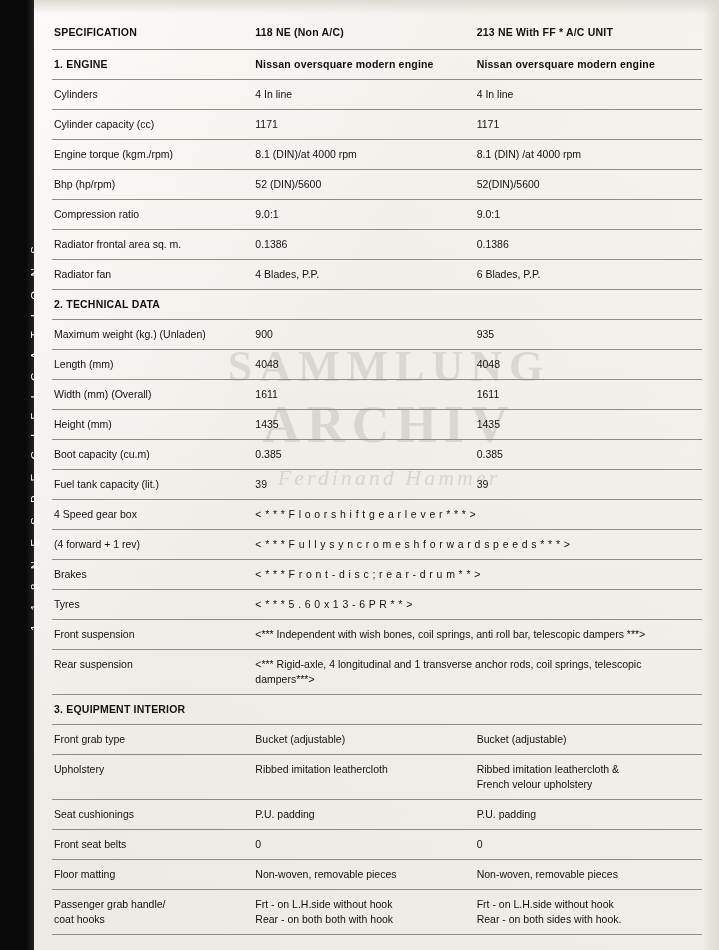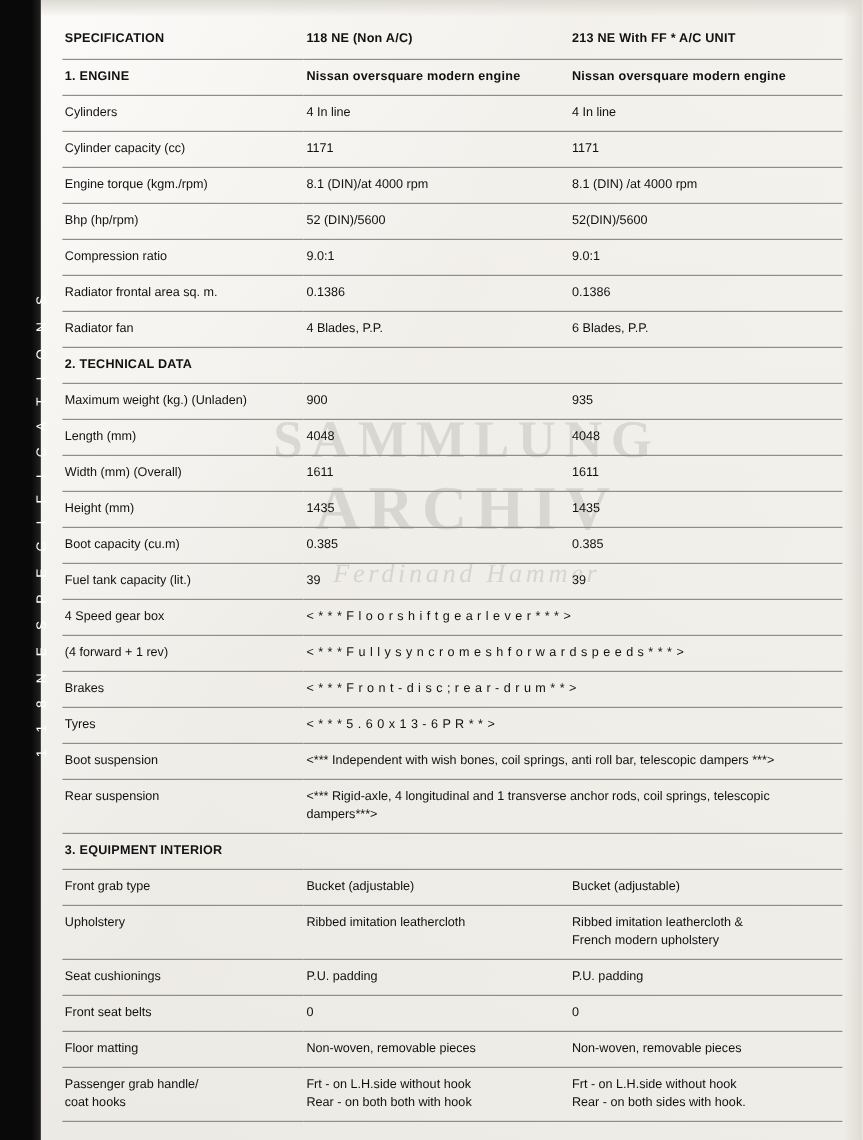--- a/index.html
+++ b/index.html
@@ -269,21 +269,21 @@
           </tr>
           <tr>
             <td class="c1">Brakes</td>
             <td class="span2" colspan="2">&lt;   *   *   *     F r o n t  -  d i s c ;    r e a r  -  d r u m   *   *   &gt;</td>
           </tr>
           <tr>
             <td class="c1">Tyres</td>
             <td class="span2" colspan="2">&lt;   *   *   *     5 . 6 0   x   1 3  -  6   P R   *   *   &gt;</td>
           </tr>
           <tr>
-            <td class="c1">Boot suspension</td>
+            <td class="c1">Front suspension</td>
             <td class="wide" colspan="2">&lt;*** Independent with wish bones, coil springs, anti roll bar, telescopic dampers ***&gt;</td>
           </tr>
           <tr>
             <td class="c1">Rear suspension</td>
             <td class="wide" colspan="2">&lt;*** Rigid-axle, 4 longitudinal and 1 transverse anchor rods, coil springs, telescopic dampers***&gt;</td>
           </tr>
 
           <tr class="section">
             <td class="c1">3.  EQUIPMENT INTERIOR</td>
             <td class="c2"></td>
@@ -292,21 +292,21 @@
           <tr>
             <td class="c1">Front grab type</td>
             <td class="c2">Bucket (adjustable)</td>
             <td class="c3">Bucket (adjustable)</td>
           </tr>
           <tr>
             <td class="c1">Upholstery</td>
             <td class="c2">Ribbed imitation leathercloth</td>
             <td class="c3">
               <span class="line2">Ribbed imitation leathercloth &amp;</span>
-              <span class="line2">French modern upholstery</span>
+              <span class="line2">French velour upholstery</span>
             </td>
           </tr>
           <tr>
             <td class="c1">Seat cushionings</td>
             <td class="c2">P.U. padding</td>
             <td class="c3">P.U. padding</td>
           </tr>
           <tr>
             <td class="c1">Front seat belts</td>
             <td class="c2">0</td>

